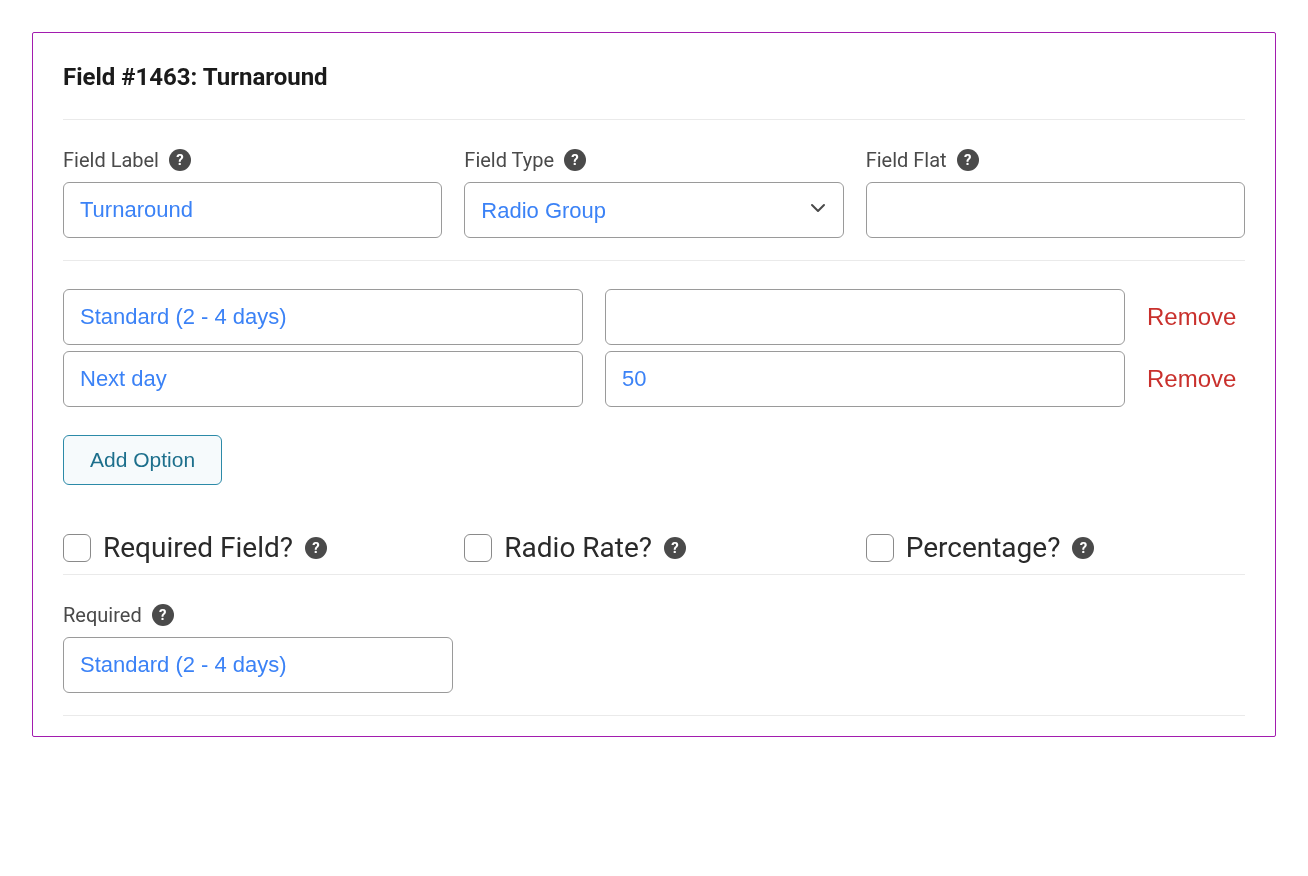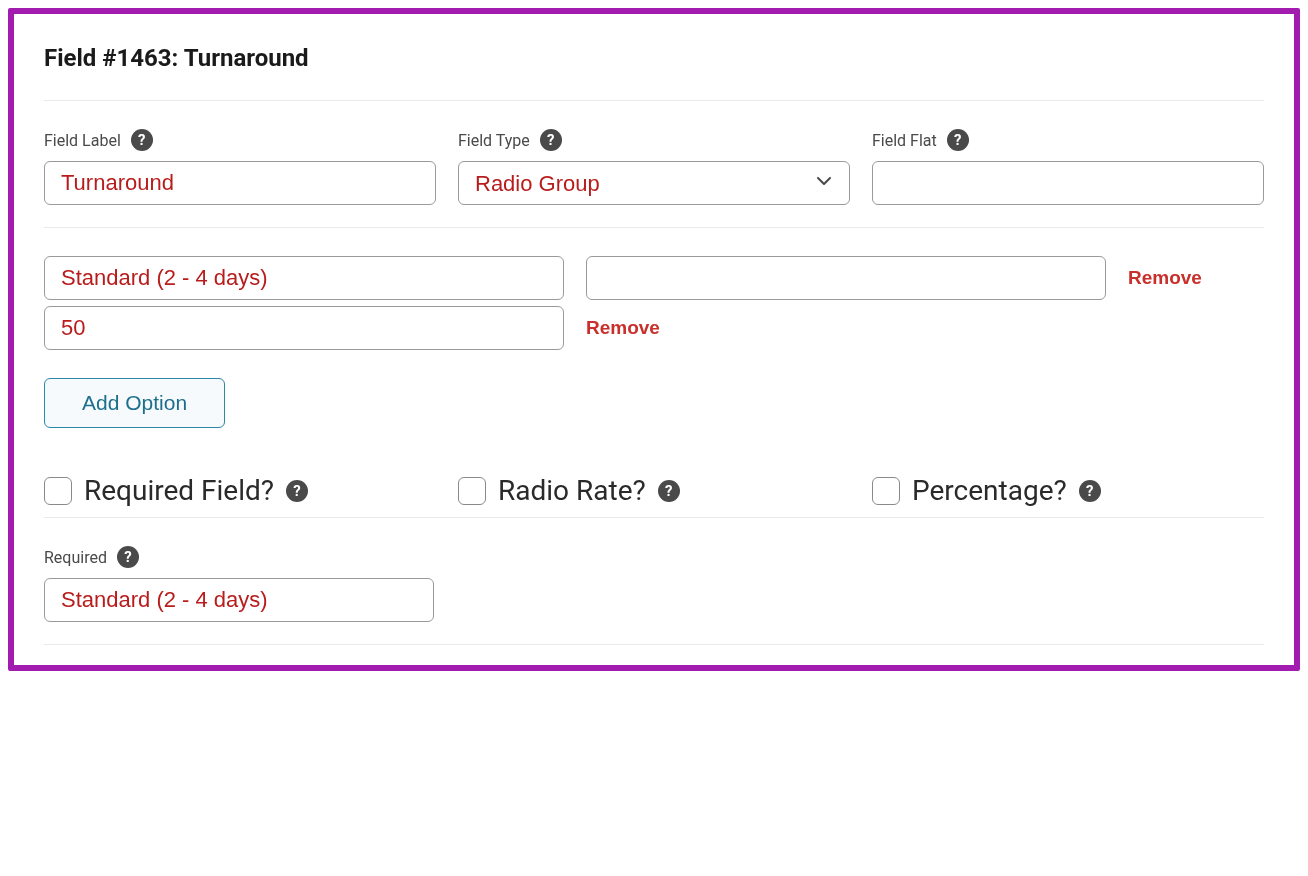--- a/index.html
+++ b/index.html
@@ -2,23 +2,23 @@
 <html><head>
   <meta charset="utf-8">
   <style>
     * { box-sizing: border-box; margin: 0; padding: 0; }
     body {
       font-family: -apple-system, BlinkMacSystemFont, "Segoe UI", Roboto, sans-serif;
       background: #fff;
       padding: 0;
     }
     .panel {
-      border: 6px solid #a21caf;
+      border: 1px solid #a21caf;
       border-radius: 2px;
-      margin: 8px;
+      margin: 32px;
       padding: 30px 30px 20px 30px;
       background: #fff;
     }
     .panel-title {
       font-size: 24px;
       font-weight: 700;
       color: #1a1a1a;
       margin-bottom: 28px;
     }
     .divider {
@@ -32,45 +32,45 @@
       margin-bottom: 22px;
     }
     .col { flex: 1; display: flex; flex-direction: column; }
     .label-row {
       display: flex;
       align-items: center;
       gap: 10px;
       margin-bottom: 10px;
     }
     .field-label {
-      font-size: 16px;
+      font-size: 20px;
       color: #4a4a4a;
     }
     .help-icon {
       display: inline-flex;
       align-items: center;
       justify-content: center;
       width: 22px;
       height: 22px;
       border-radius: 50%;
       background: #4a4a4a;
       color: #fff;
       font-size: 15px;
       font-weight: 700;
       cursor: default;
       user-select: none;
     }
     .text-input, .select-input {
       width: 100%;
-      height: 44px;
+      height: 56px;
       border: 1px solid #9a9a9a;
       border-radius: 6px;
       padding: 0 16px;
       font-size: 22px;
-      color: #b91c1c;
+      color: #3b82f6;
       background: #fff;
     }
     .select-wrap { position: relative; }
     .select-input { appearance: none; -webkit-appearance: none; padding-right: 28px; }
     .select-chevron {
       position: absolute;
       right: 16px;
       top: 50%;
       transform: translateY(-50%);
       pointer-events: none;
@@ -85,36 +85,35 @@
     .price-col { flex: 0 0 520px; }
     .remove-col { flex: 0 0 120px; }
     .option-row {
       display: flex;
       gap: 22px;
       align-items: center;
       margin-bottom: 6px;
     }
     .remove-link {
       color: #c9302c;
-      font-size: 19px;
+      font-size: 24px;
       cursor: pointer;
       text-align: left;
       background: none;
       border: none;
       padding: 0;
-      font-weight: bold;
     }
     .add-option-btn {
       display: inline-block;
       margin-top: 22px;
       border: 1px solid #2c8aa8;
       background: #f6fafc;
       color: #1d6f8c;
       font-size: 21px;
-      padding: 12px 37px;
+      padding: 12px 26px;
       border-radius: 6px;
       cursor: pointer;
     }
     .checkbox-row {
       display: flex;
       gap: 22px;
       margin-top: 46px;
       margin-bottom: 10px;
     }
     .checkbox-col { flex: 1; display: flex; align-items: center; gap: 12px; }
@@ -187,20 +186,23 @@
       </div>
       <div class="price-col">
         <input class="text-input" value="" style="">
       </div>
       <div class="remove-col">
         <button class="remove-link">Remove</button>
       </div>
     </div>
 
     <div class="option-row">
+      <div class="option-col">
+        <input class="text-input" value="Next day" style="">
+      </div>
       <div class="price-col">
         <input class="text-input" value="50" style="">
       </div>
       <div class="remove-col">
         <button class="remove-link">Remove</button>
       </div>
     </div>
 
     <button class="add-option-btn">Add Option</button>
   </div>

